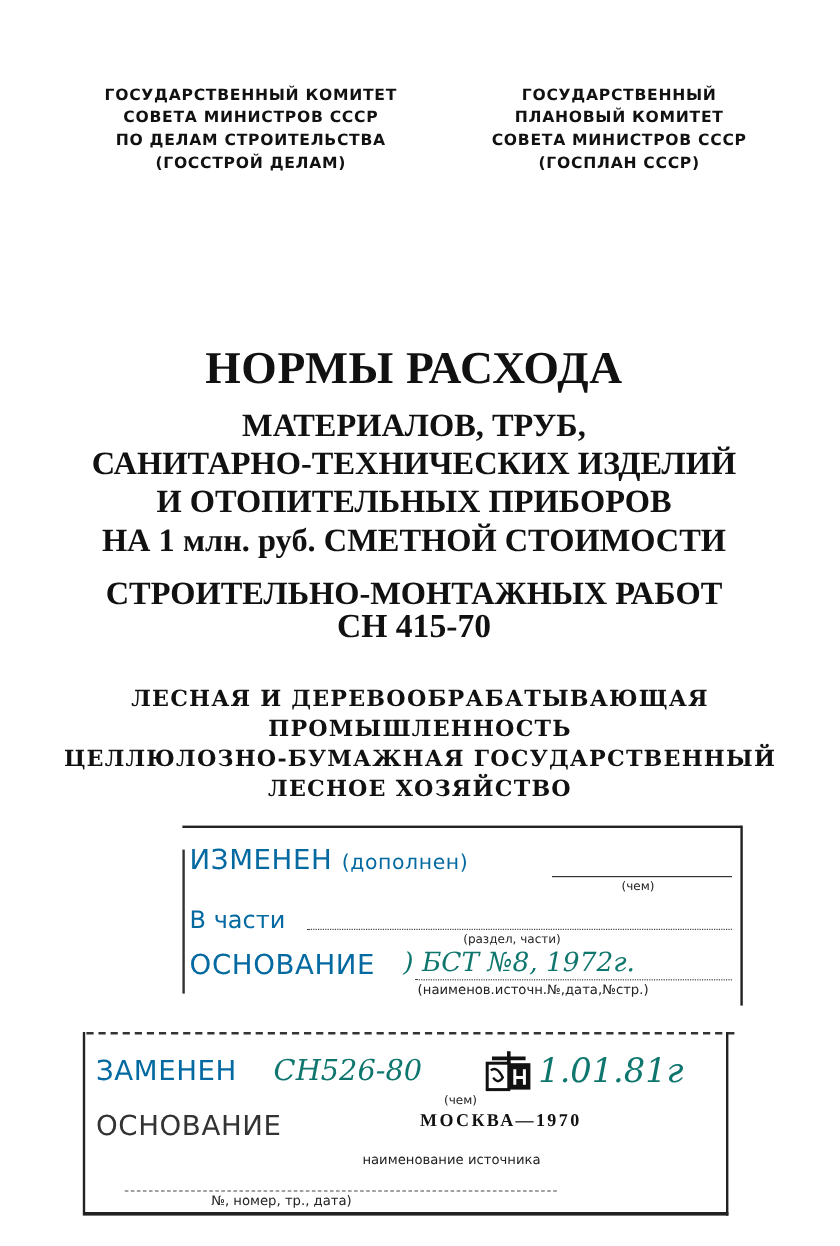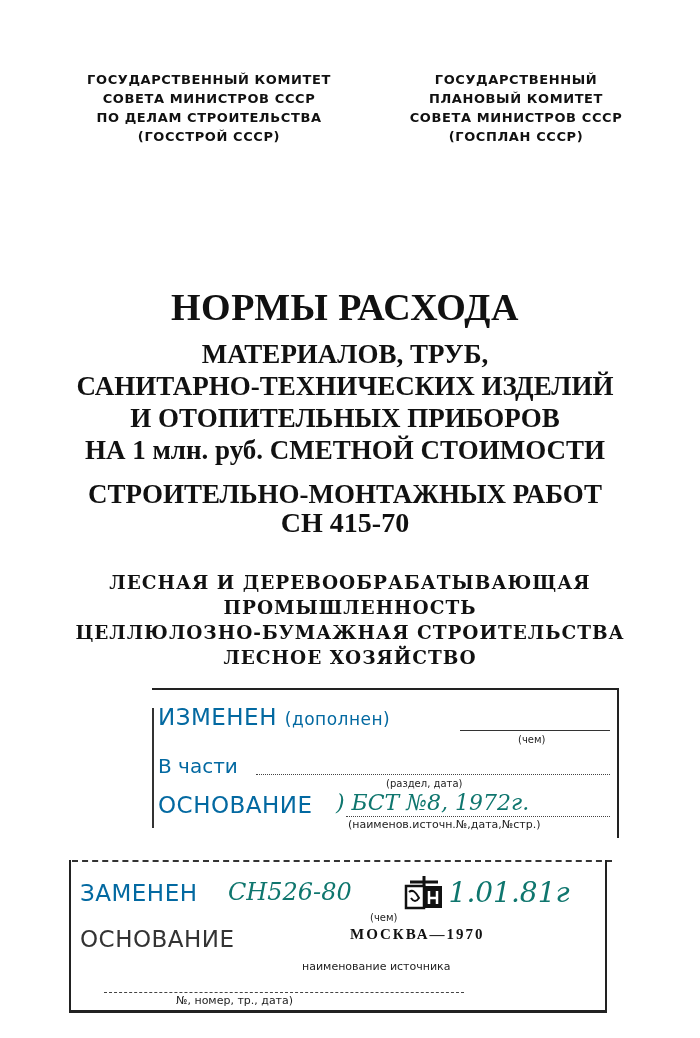--- a/index.html
+++ b/index.html
@@ -38,59 +38,59 @@
   .logo { position: absolute; left: 340px; top: 14px; width: 40px; height: 40px; }
   .moskva { position: absolute; left: 286px; top: 66px; font-family: "Liberation Serif", serif; font-weight: bold; font-size: 15px; letter-spacing: 2px; }
 </style>
 </head>
 <body>
 
 <div class="header-block header-left">
   <div>ГОСУДАРСТВЕННЫЙ КОМИТЕТ</div>
   <div>СОВЕТА МИНИСТРОВ СССР</div>
   <div>ПО ДЕЛАМ СТРОИТЕЛЬСТВА</div>
-  <div>(ГОССТРОЙ СССР)</div>
+  <div>(ГОССТРОЙ ДЕЛАМ)</div>
 </div>
 <div class="header-block header-right">
   <div>ГОСУДАРСТВЕННЫЙ</div>
   <div>ПЛАНОВЫЙ КОМИТЕТ</div>
   <div>СОВЕТА МИНИСТРОВ СССР</div>
   <div>(ГОСПЛАН СССР)</div>
 </div>
 
 <div class="title t-main">НОРМЫ РАСХОДА</div>
 <div class="title t-sub" style="top:337px;">МАТЕРИАЛОВ, ТРУБ,</div>
 <div class="title t-sub" style="top:369px;">САНИТАРНО-ТЕХНИЧЕСКИХ ИЗДЕЛИЙ</div>
 <div class="title t-sub" style="top:401px;">И ОТОПИТЕЛЬНЫХ ПРИБОРОВ</div>
 <div class="title t-sub" style="top:433px;">НА 1 млн. руб. СМЕТНОЙ СТОИМОСТИ</div>
 <div class="title t-sub" style="top:465px;margin-top:12px;">СТРОИТЕЛЬНО-МОНТАЖНЫХ РАБОТ</div>
 <div class="title t-code">СН 415-70</div>
 
 <div class="industries">
   <div>ЛЕСНАЯ И ДЕРЕВООБРАБАТЫВАЮЩАЯ</div>
   <div>ПРОМЫШЛЕННОСТЬ</div>
-  <div>ЦЕЛЛЮЛОЗНО-БУМАЖНАЯ СТРОИТЕЛЬСТВА</div>
+  <div>ЦЕЛЛЮЛОЗНО-БУМАЖНАЯ ГОСУДАРСТВЕННЫЙ</div>
   <div>ЛЕСНОЕ ХОЗЯЙСТВО</div>
 </div>
 
 <div class="stamp1">
   <div class="topline"></div>
   <div class="rightline"></div>
   <div class="leftline"></div>
 
   <div class="stamp-row big" style="left:10px; top:16px;">
     <span>ИЗМЕНЕН</span>
     <span style="font-size:17px;">(дополнен)</span>
   </div>
   <div class="fill-line" style="left:312px; top:42px; width:150px;"></div>
   <div class="small-note" style="left:370px; top:46px;">(чем)</div>
 
   <div class="stamp-row" style="left:10px; top:66px; font-size:20px;">В части</div>
   <div class="dotted-line" style="left:108px; top:86px; width:354px;"></div>
-  <div class="small-note" style="left:238px; top:90px;">(раздел, дата)</div>
+  <div class="small-note" style="left:238px; top:90px;">(раздел, части)</div>
 
   <div class="stamp-row big" style="left:10px; top:104px;">ОСНОВАНИЕ</div>
   <div class="handwriting" style="left:188px; top:102px; font-size:22px;">) БСТ №8, 1972г.</div>
   <div class="dotted-line" style="left:198px; top:128px; width:264px;"></div>
   <div class="small-note" style="left:200px; top:130px; font-size:11px;">(наименов.источн.№,дата,№стр.)</div>
 </div>
 
 <div class="stamp2">
   <div class="topline"></div>
   <div class="leftline"></div>

